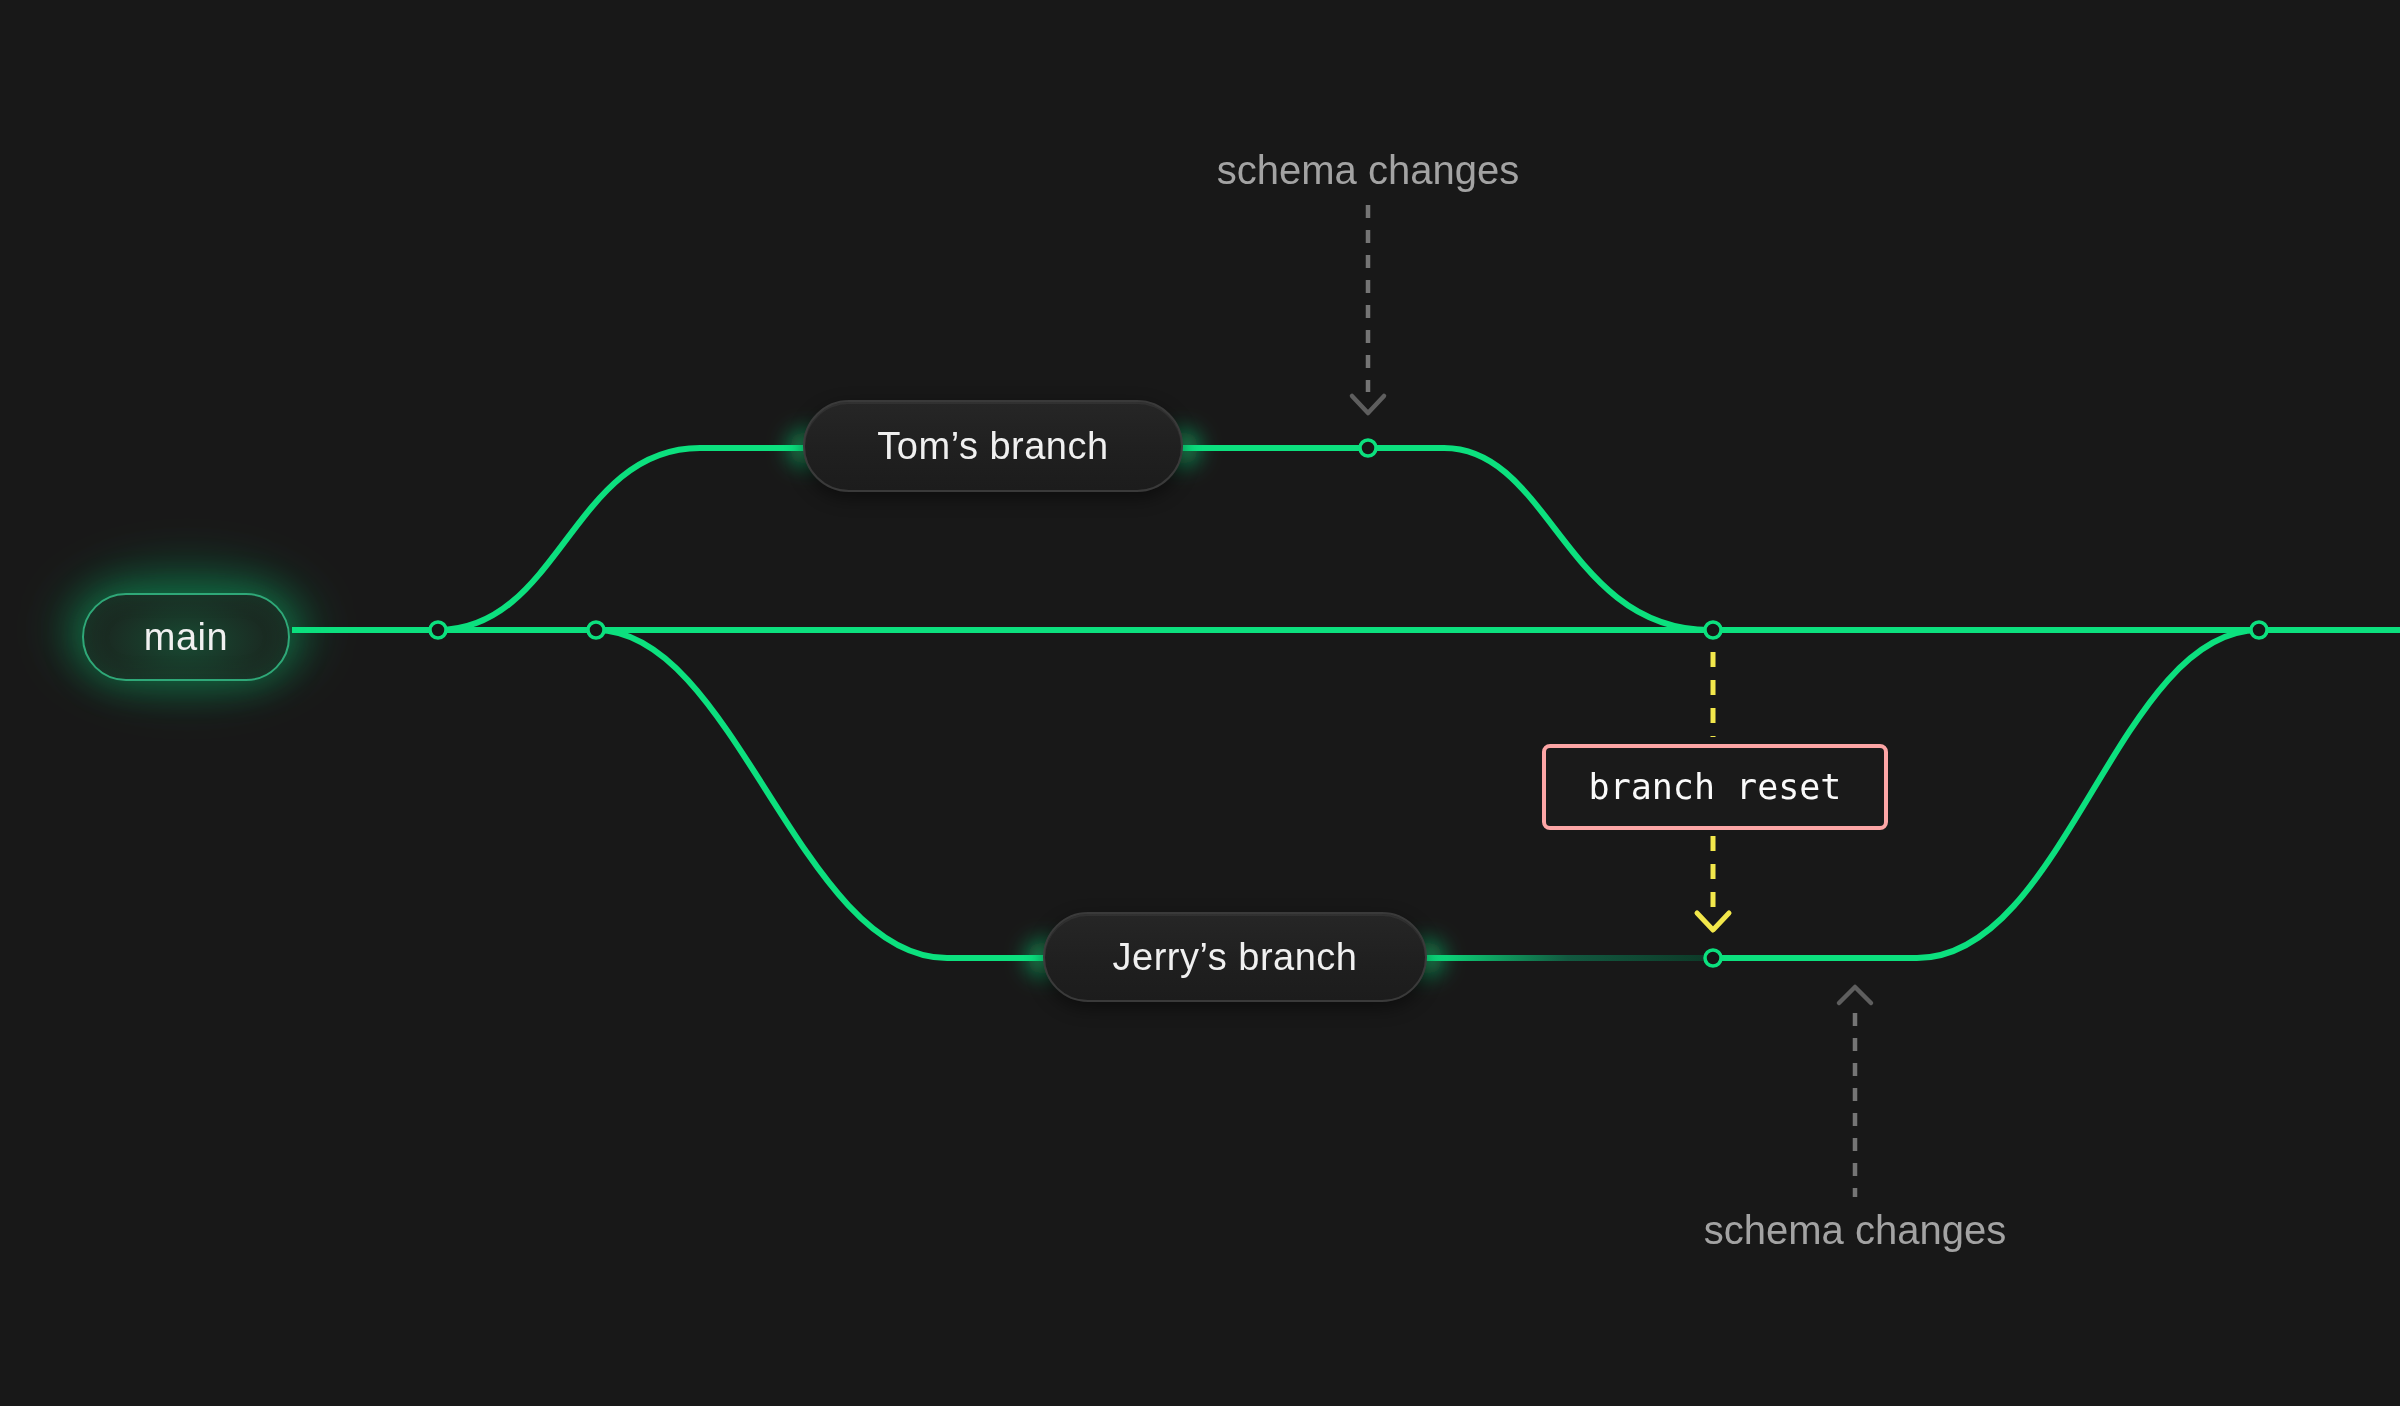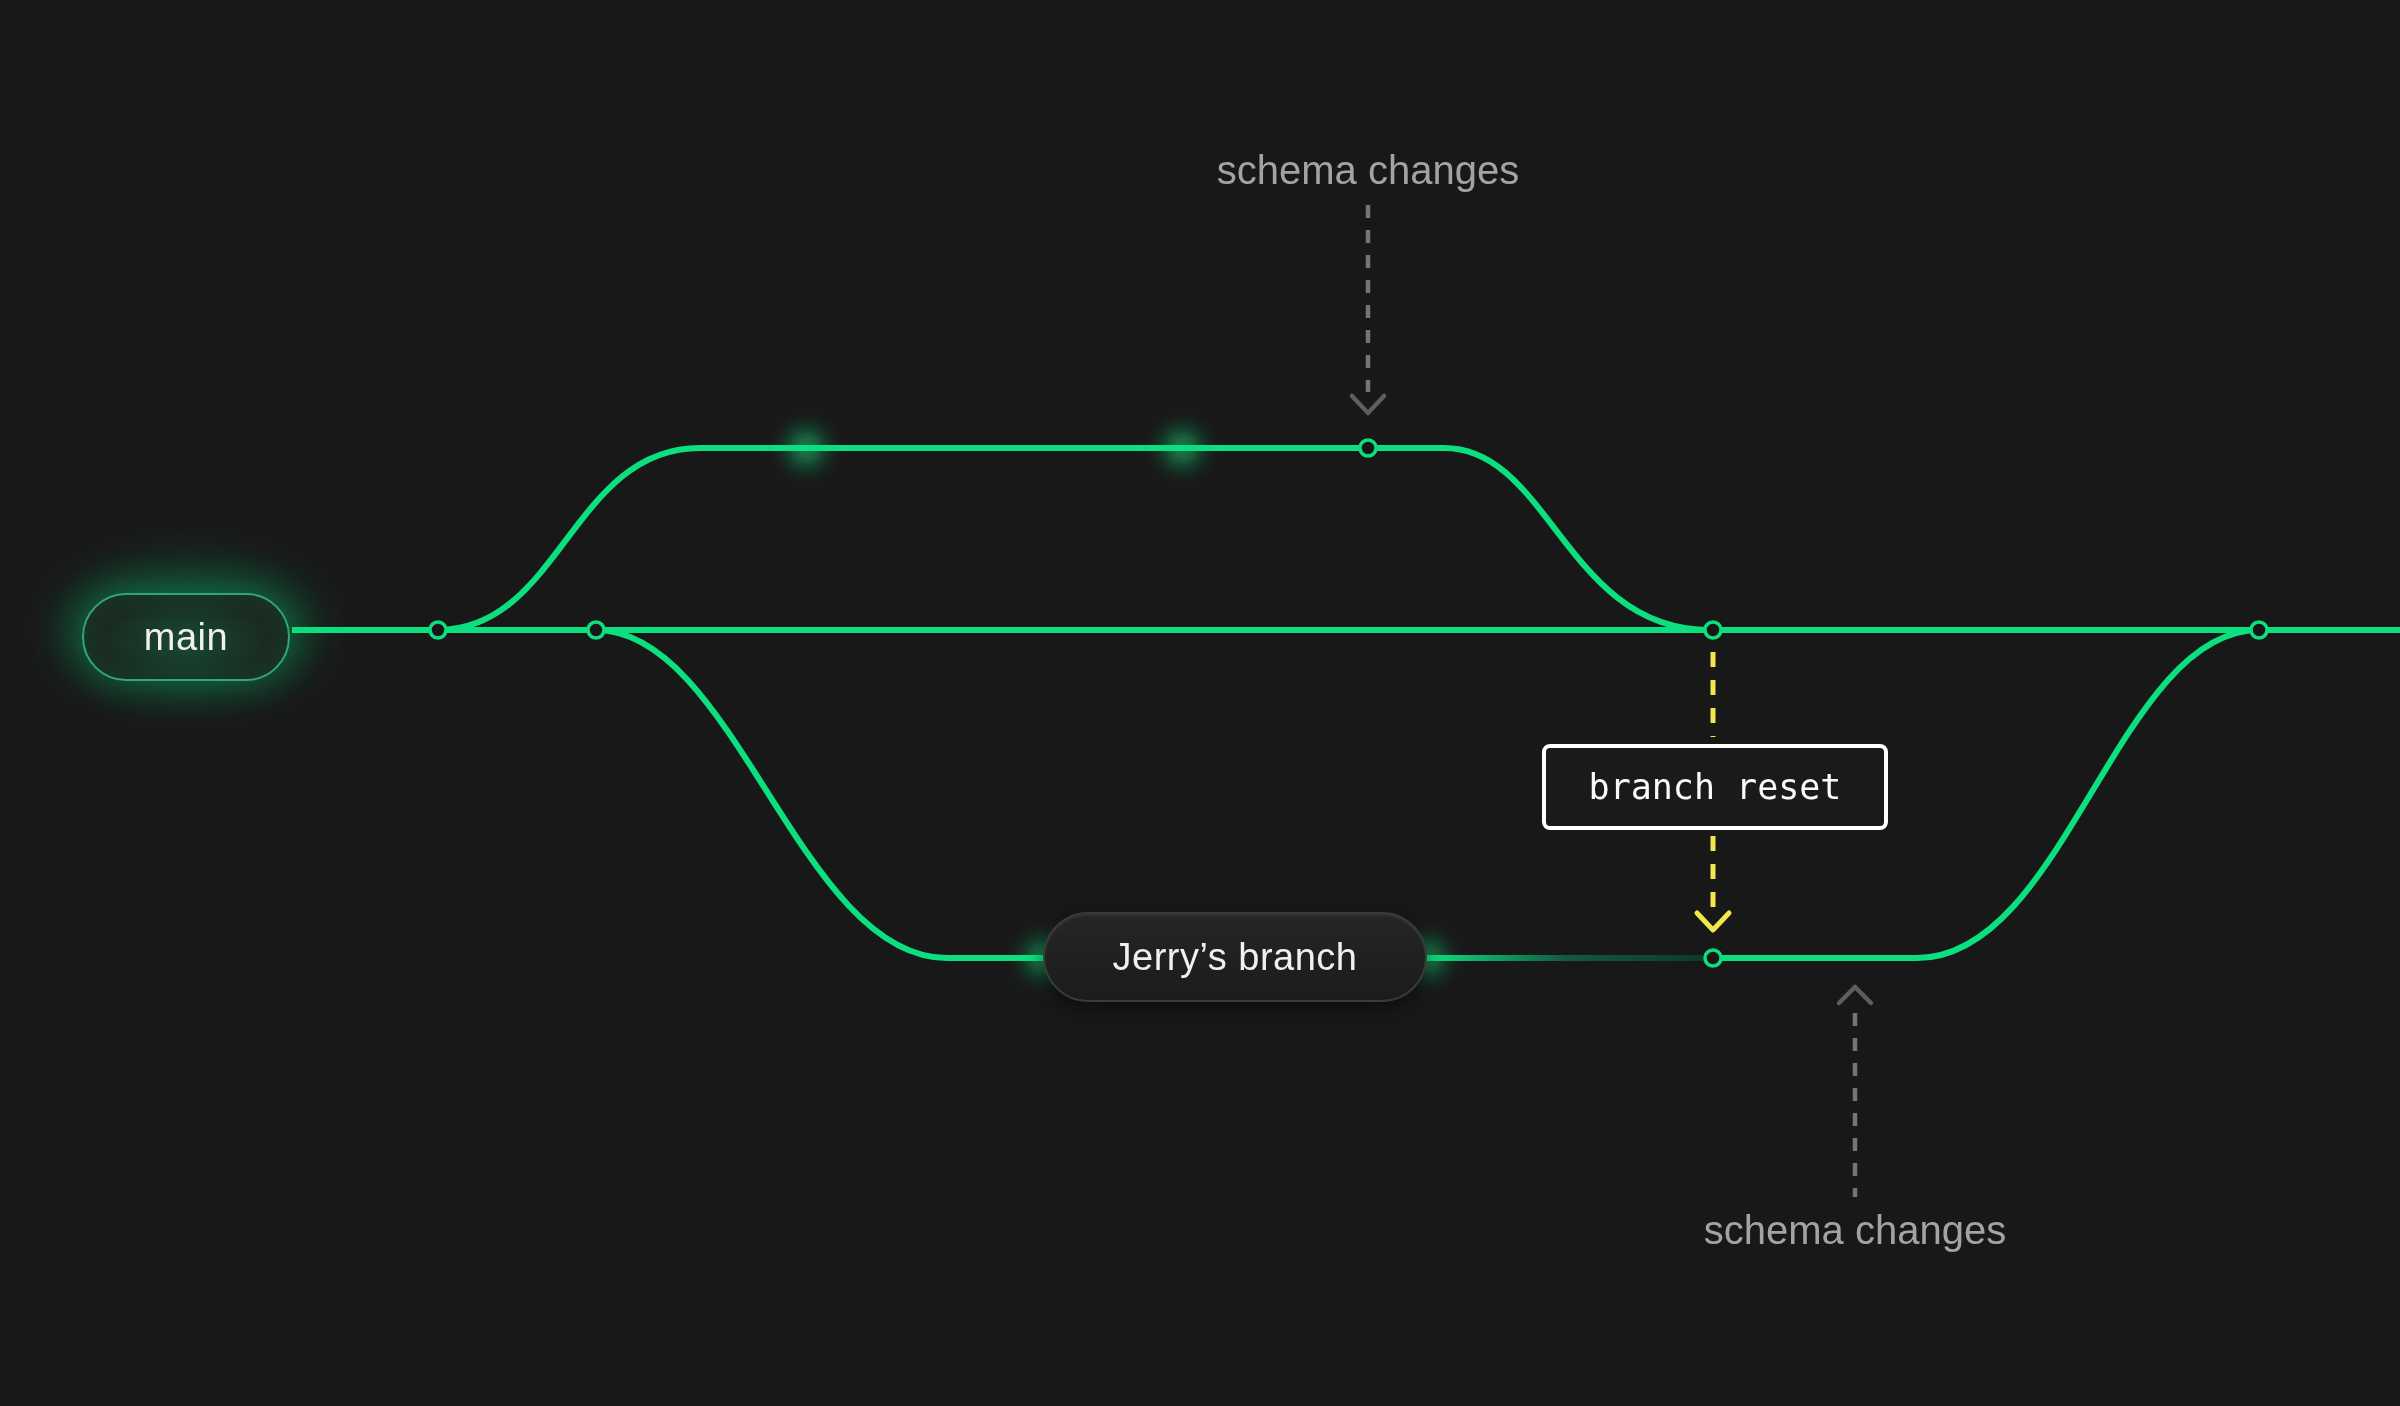--- a/index.html
+++ b/index.html
@@ -24,21 +24,21 @@
     border:2px solid #2fa878;
     box-shadow:0 0 40px rgba(12,224,126,.30), inset 0 0 26px rgba(12,224,126,.12);
   }
   .annotation{
     position:absolute;transform:translateX(-50%);
     font-size:40px;color:#a3a3a3;white-space:nowrap;
   }
   .reset-badge{
     position:absolute;box-sizing:border-box;
     left:1542px;top:744px;width:346px;height:86px;
-    border:4px solid #ffffff;border-radius:8px;background:#1a1a1a;
+    border:4px solid #fca5a5;border-radius:8px;background:#1a1a1a;
     display:flex;align-items:center;justify-content:center;
     font-family:"DejaVu Sans Mono",monospace;font-size:35px;color:#fafafa;
     white-space:nowrap;
   }
 </style>
 </head>
 <body>
 
 <div class="stage">
 
@@ -90,20 +90,23 @@
     <circle cx="1368" cy="448" r="8" fill="#161616" stroke="#0ce07e" stroke-width="3.5"></circle>
     <circle cx="1713" cy="630" r="8" fill="#161616" stroke="#0ce07e" stroke-width="3.5"></circle>
     <circle cx="1713" cy="958" r="8" fill="#161616" stroke="#0ce07e" stroke-width="3.5"></circle>
     <circle cx="2259" cy="630" r="8" fill="#161616" stroke="#0ce07e" stroke-width="3.5"></circle>
   </svg>
 
   <div class="pill pill-main" style="left:82px;top:585px;width:208px;height:88px;margin-top:8px;">
     <span>main</span>
   </div>
 
+  <div class="pill pill-gray" style="left:803px;top:400px;width:380px;height:92px;">
+    <span>Tom’s branch</span>
+  </div>
 
   <div class="pill pill-gray" style="left:1043px;top:912px;width:384px;height:90px;">
     <span>Jerry’s branch</span>
   </div>
 
   <div class="reset-badge">
     <span>branch reset</span>
   </div>
 
   <div class="annotation" style="left:1368px;top:148px;">schema changes</div>

